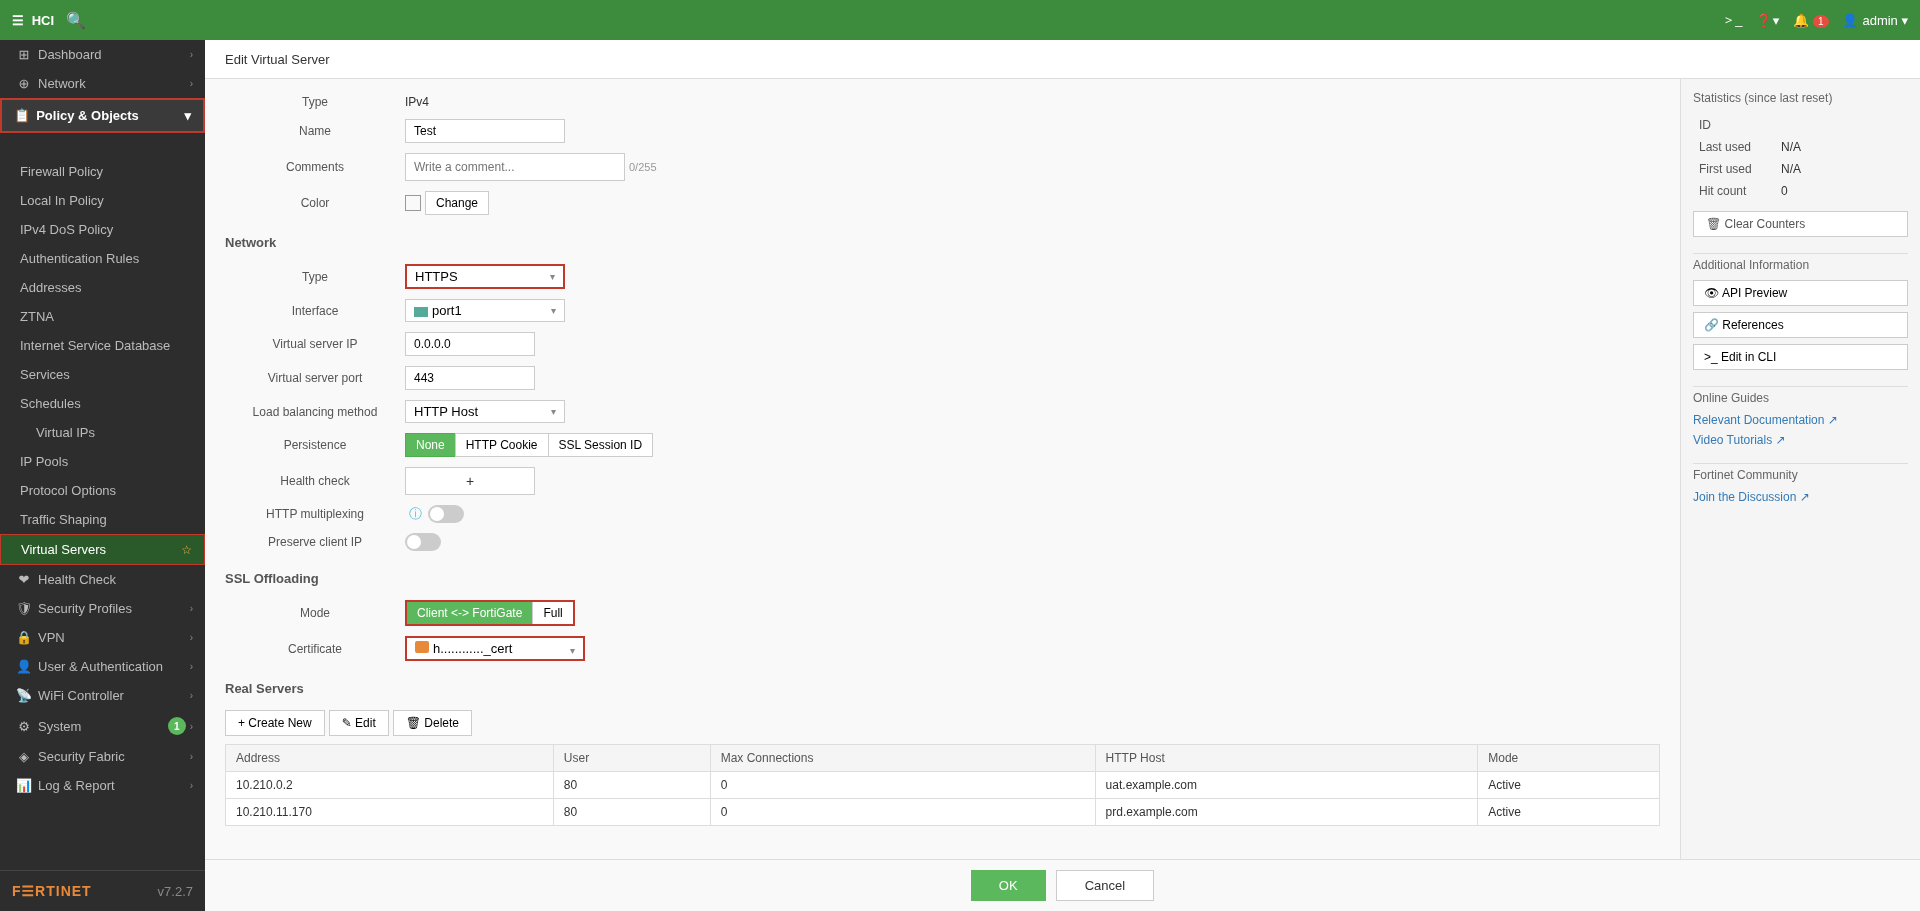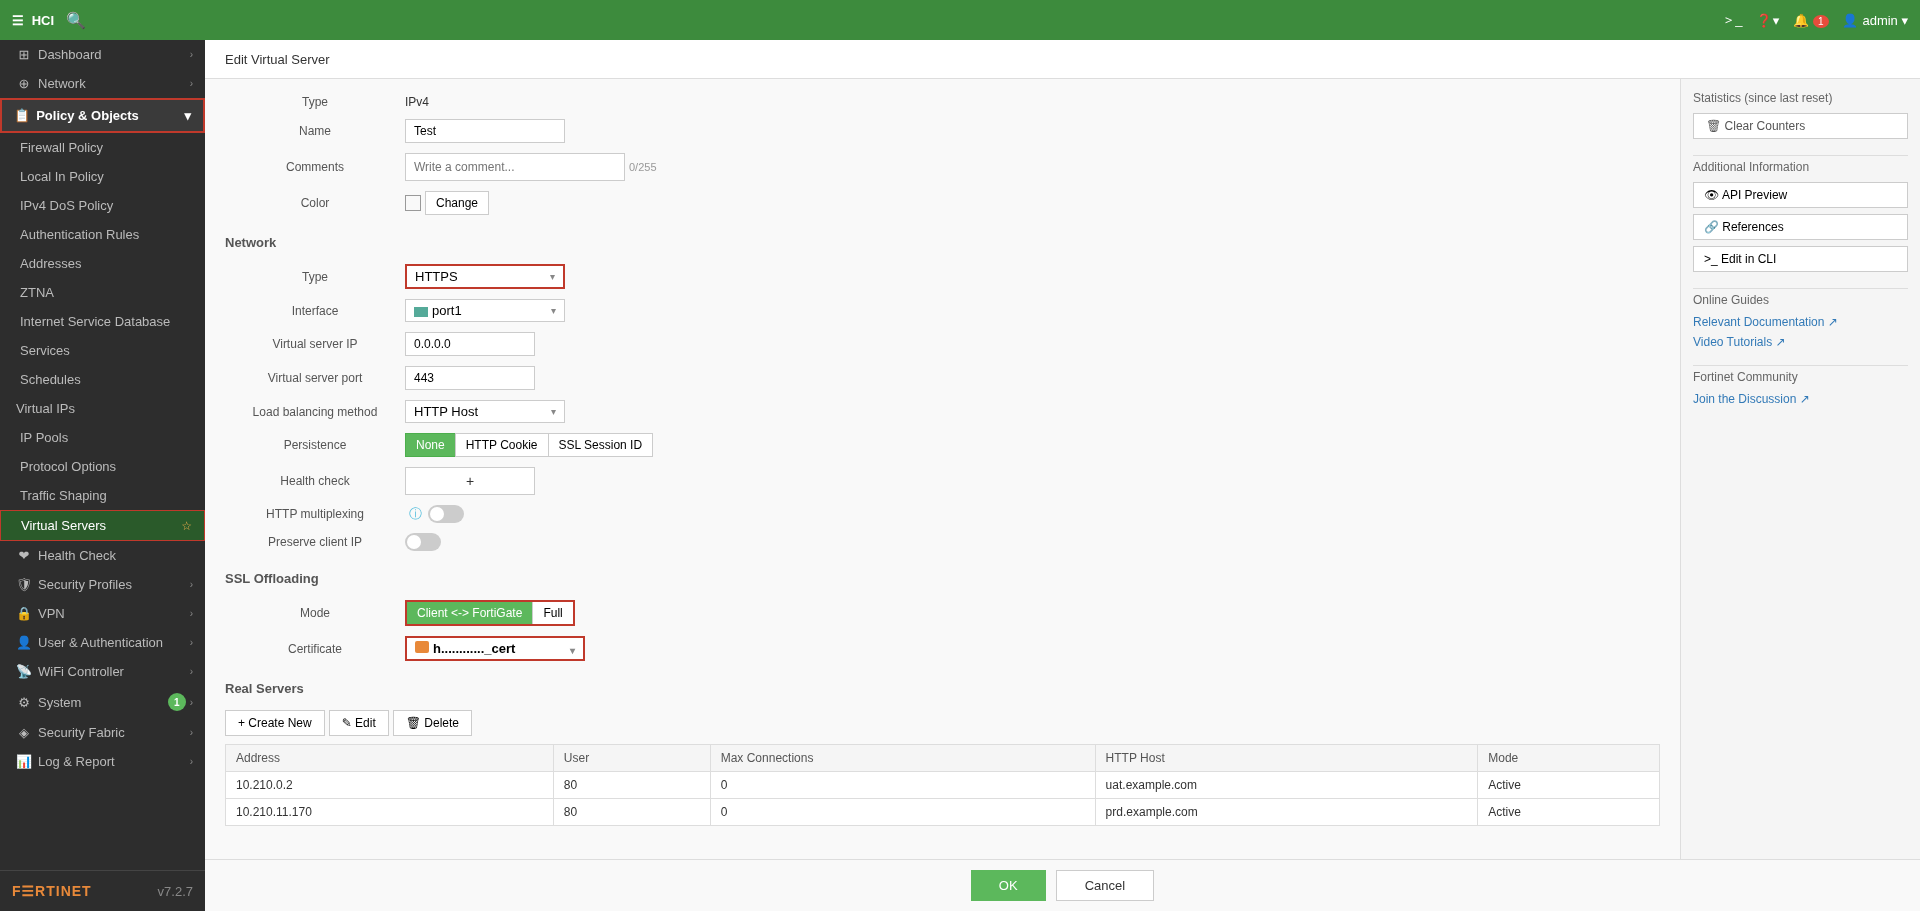--- a/index.html
+++ b/index.html
@@ -382,21 +382,20 @@
     
     .cert-dropdown {
       display: flex;
       align-items: flex-end;
       border: 2px solid #c0392b;
       background: white;
       padding: 3px 8px;
       min-width: 180px;
       cursor: pointer;
       justify-content: space-between;
-      font-weight: bold;
     }
     .cert-icon { width: 14px; height: 12px; background: #e8893a; display: inline-block; margin-right: 4px; border-radius: 2px; }
   </style>
 </head>
 <body>
 
 <div class="topbar">
   <div class="topbar-left">
     <div class="topbar-brand">
       <span style="cursor:pointer;">☰</span>
@@ -430,21 +429,21 @@
 
     <div class="sidebar-section-header" style="border: 2px solid #c0392b; color:white;">
       <div style="display:flex;align-items:center;gap:6px;">
         <span>📋</span>
         <span>Policy &amp; Objects</span>
       </div>
       <span>▾</span>
     </div>
 
     <div class="sidebar-sub">
-      <div class="sidebar-item" style="padding-left:20px;">
+      <div class="sidebar-item" style="padding-left:20px;margin-top:24px;">
         <span class="sidebar-item-label">Firewall Policy</span>
       </div>
       <div class="sidebar-item" style="padding-left:20px;">
         <span class="sidebar-item-label">Local In Policy</span>
       </div>
       <div class="sidebar-item" style="padding-left:20px;">
         <span class="sidebar-item-label">IPv4 DoS Policy</span>
       </div>
       <div class="sidebar-item" style="padding-left:20px;">
         <span class="sidebar-item-label">Authentication Rules</span>
@@ -457,21 +456,21 @@
       </div>
       <div class="sidebar-item" style="padding-left:20px;">
         <span class="sidebar-item-label">Internet Service Database</span>
       </div>
       <div class="sidebar-item" style="padding-left:20px;">
         <span class="sidebar-item-label">Services</span>
       </div>
       <div class="sidebar-item" style="padding-left:20px;">
         <span class="sidebar-item-label">Schedules</span>
       </div>
-      <div class="sidebar-item" style="padding-left:16px;">
+      <div class="sidebar-item" style="padding-left:36px;">
         <span class="sidebar-item-label">Virtual IPs</span>
       </div>
       <div class="sidebar-item" style="padding-left:20px;">
         <span class="sidebar-item-label">IP Pools</span>
       </div>
       <div class="sidebar-item" style="padding-left:20px;">
         <span class="sidebar-item-label">Protocol Options</span>
       </div>
       <div class="sidebar-item" style="padding-left:20px;">
         <span class="sidebar-item-label">Traffic Shaping</span>
@@ -689,20 +688,40 @@
               </tbody>
           </table>
         </div>
 
       </div>
 
       <div class="right-panel">
 
         <div class="stats-section">
           <div class="stats-title">Statistics (since last reset)</div>
+          <table class="stats-table">
+            <tbody>
+                <tr>
+              <td>ID</td>
+              <td></td>
+            </tr>
+            <tr>
+              <td>Last used</td>
+              <td>N/A</td>
+            </tr>
+            <tr>
+              <td>First used</td>
+              <td>N/A</td>
+            </tr>
+            <tr>
+              <td>Hit count</td>
+              <td>0</td>
+            </tr>
+          </tbody>
+            </table>
           <button class="clear-btn">🗑 Clear Counters</button>
         </div>
 
         <div class="divider"></div>
 
         <div class="stats-section">
           <div class="stats-title">Additional Information</div>
           <button class="right-btn">👁 API Preview</button>
           <button class="right-btn">🔗 References</button>
           <button class="right-btn">&gt;_ Edit in CLI</button>

